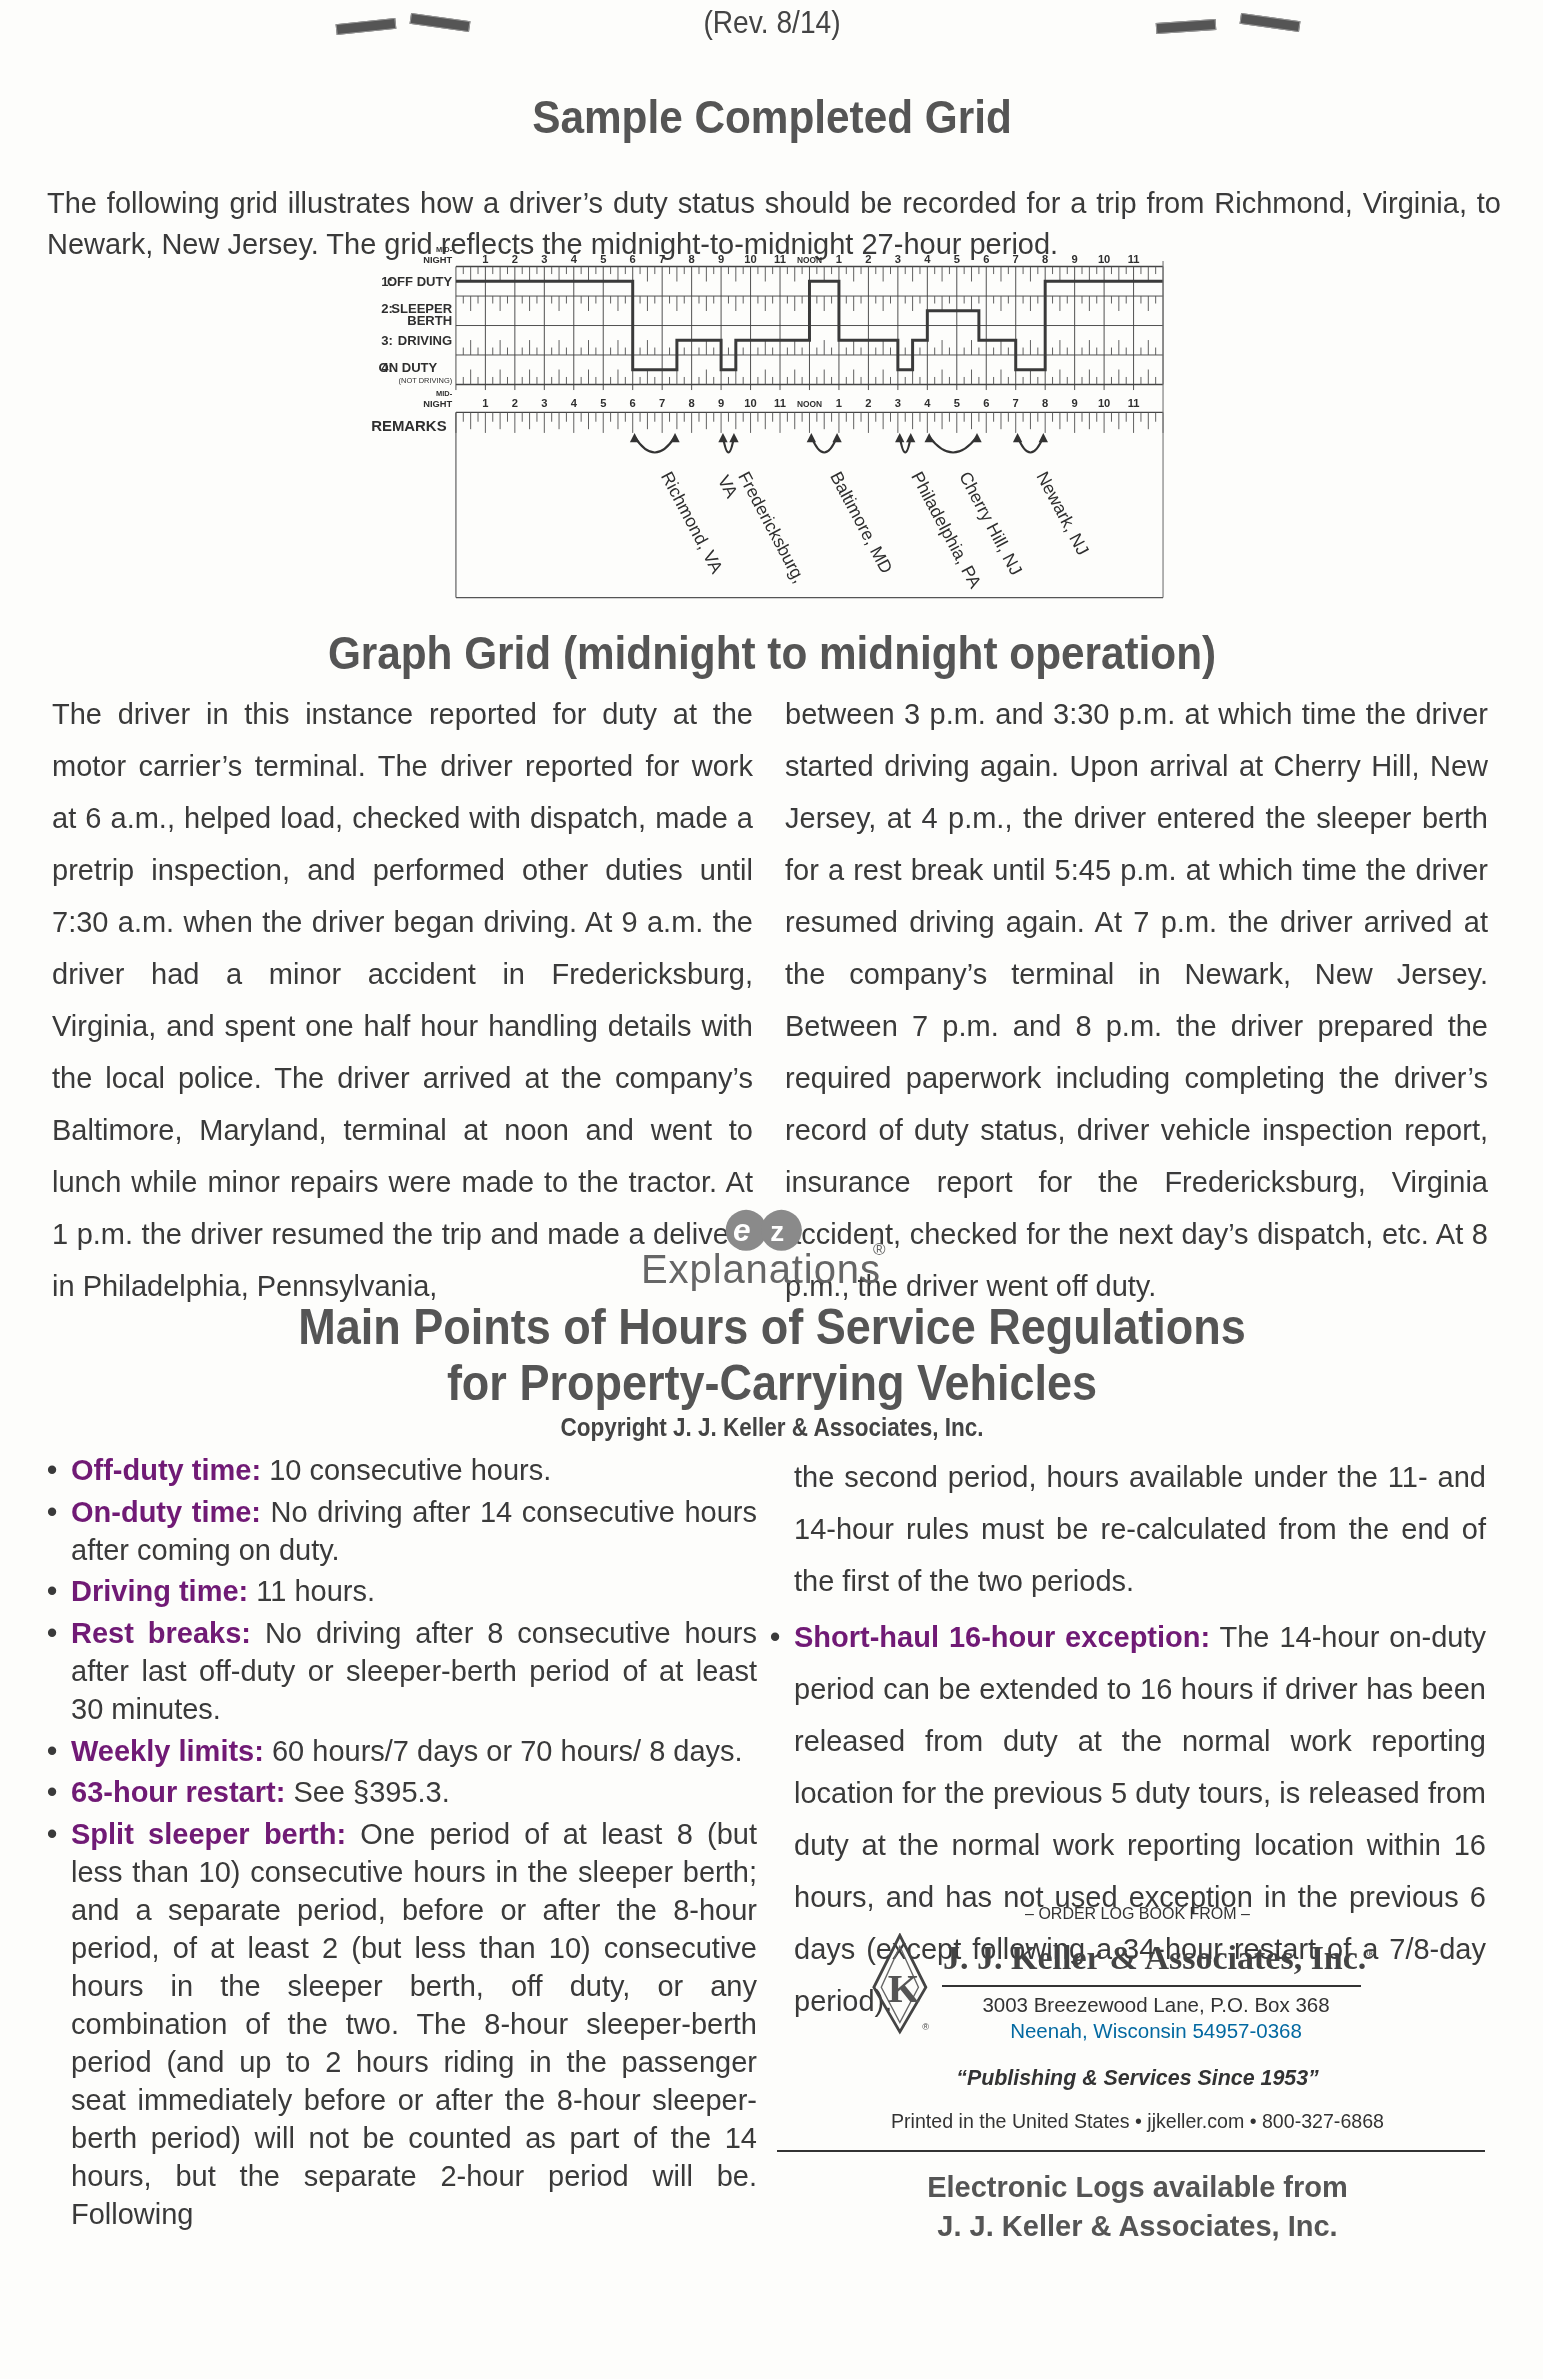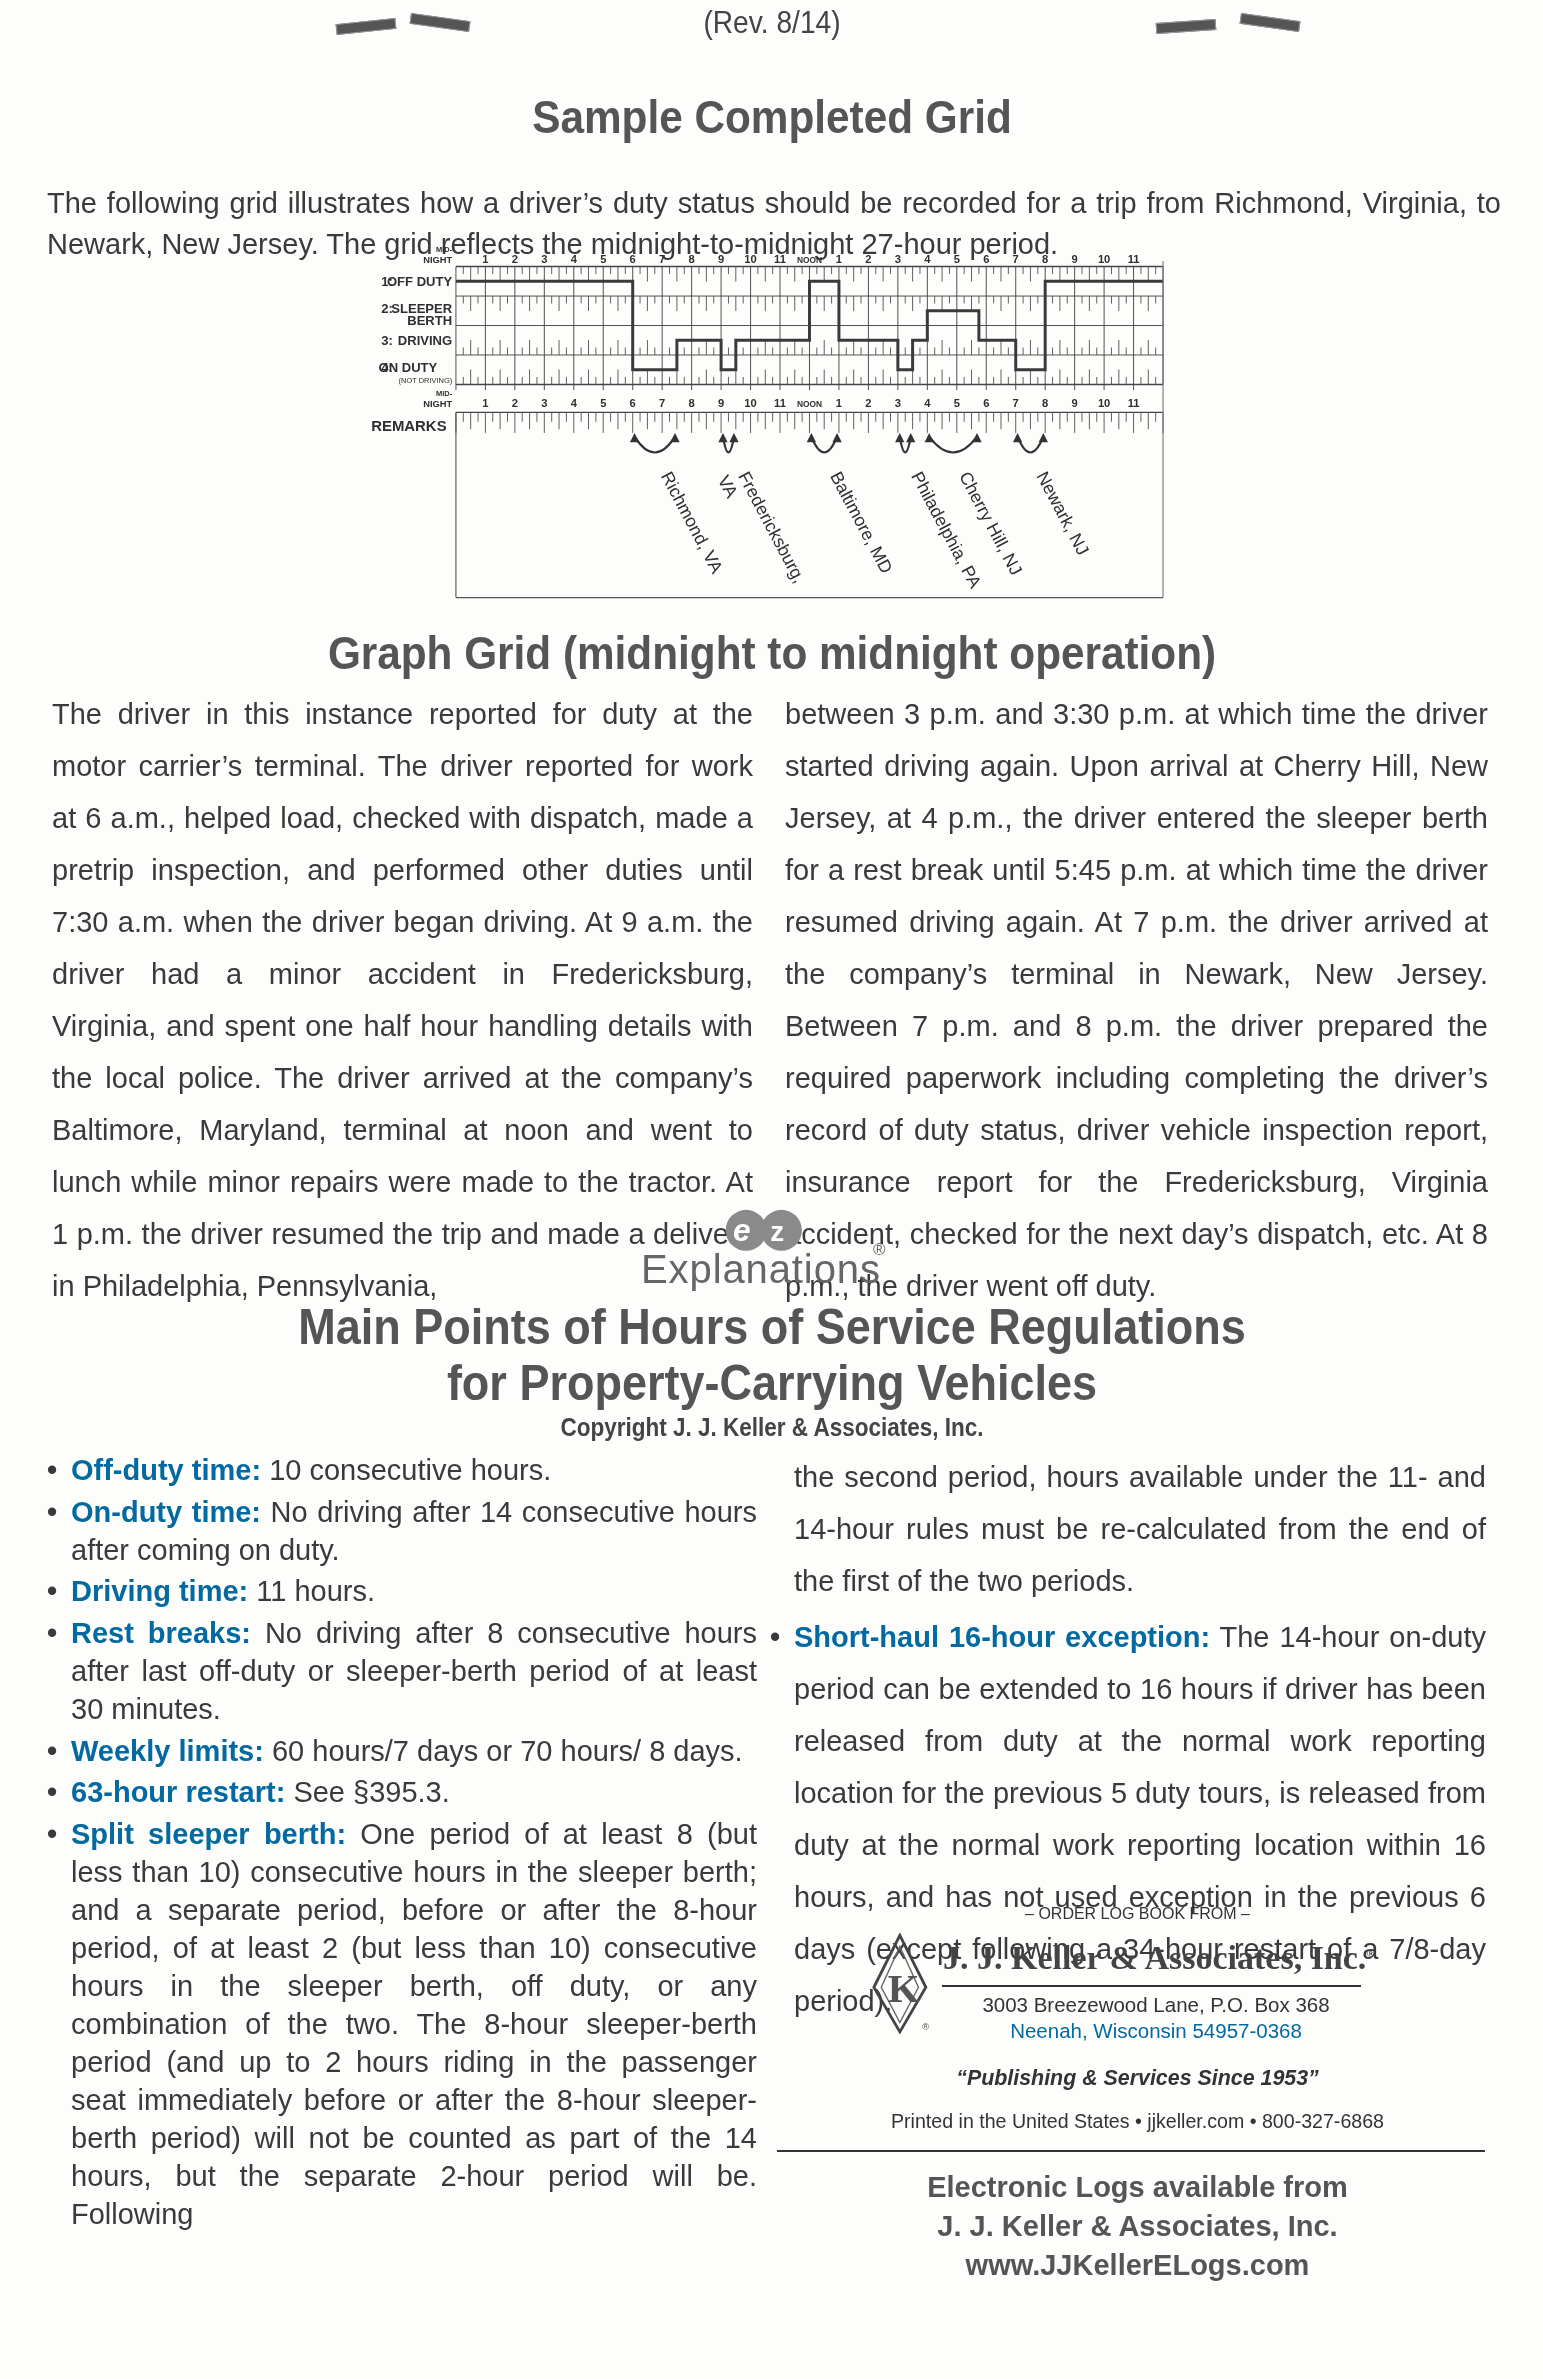--- a/index.html
+++ b/index.html
@@ -9,21 +9,21 @@
   }
   .abs { position: absolute; }
   .rev { left: 0; width: 1544px; top: 86px; text-align: center; font-size: 32px; color: #444; transform: scaleX(0.88); }
   .clip { width: 58px; height: 9.3px; background: #555; border: 1.9px solid #999; }
   .h1 { left: 0; width: 1544px; text-align: center; font-weight: bold; color: #555; transform: scaleX(0.9); }
   .intro { left: 47px; width: 1454px; top: 183px; font-size: 29px; line-height: 41px; text-align: justify; transform-origin: left top; }
   .col { font-size: 29px; line-height: 52px; text-align: justify; text-align-last: left; }
   .col p { margin: 0; }
   .bul { position: relative; padding-left: 26px; margin: 0 0 3.7px 0; }
   .bul .dot { position: absolute; left: 1.9px; top: 0; font-weight: bold; }
-  .bul b { color: #0369a1; }
+  .bul b { color: #701a75; }
   #grid-svg text { font-family: "Liberation Sans", sans-serif; fill: #2f2f2f; }
   .ez-logo { left: 634px; top: 1208px; width: 280px; height: 93px; }
   .center { text-align: center; }
   .hr { height: 2.8px; background: #333; }
 </style>
 </head>
 <body>
 
 <div class="abs" style="left:336px;top:20.5px;width:112px;height:9.3px;">
   <div class="clip" style="transform:rotate(-6deg);"></div>
@@ -617,15 +617,14 @@
 <div class="abs hr" style="left:942px;top:1985px;width:419px;height:1.9px;"></div>
 <div class="abs center" style="left:923px;top:1993px;width:466px;font-size:20.5px;color:#333;">3003 Breezewood Lane, P.O. Box 368</div>
 <div class="abs center" style="left:923px;top:2019px;width:466px;font-size:20.5px;color:#0369a1;">Neenah, Wisconsin 54957-0368</div>
 <div class="abs center" style="left:774px;top:2066px;width:727px;font-size:21.4px;font-weight:bold;font-style:italic;color:#333;text-align:center;">“Publishing &amp; Services Since 1953”</div>
 <div class="abs center" style="left:774px;top:2110px;width:727px;font-size:19.6px;color:#333;">Printed in the United States • jjkeller.com • 800-327-6868</div>
 <div class="abs hr" style="left:777px;top:2150px;width:708px;height:1.9px;"></div>
 
 <div class="abs center" style="left:774px;top:2168px;width:727px;font-size:29px;font-weight:bold;color:#555;line-height:39px;">
   <div>Electronic Logs available from</div>
   <div>J. J. Keller &amp; Associates, Inc.</div>
-  <div>www.JJKellerELogs.com</div>
 </div>
 
 
 </body></html>

